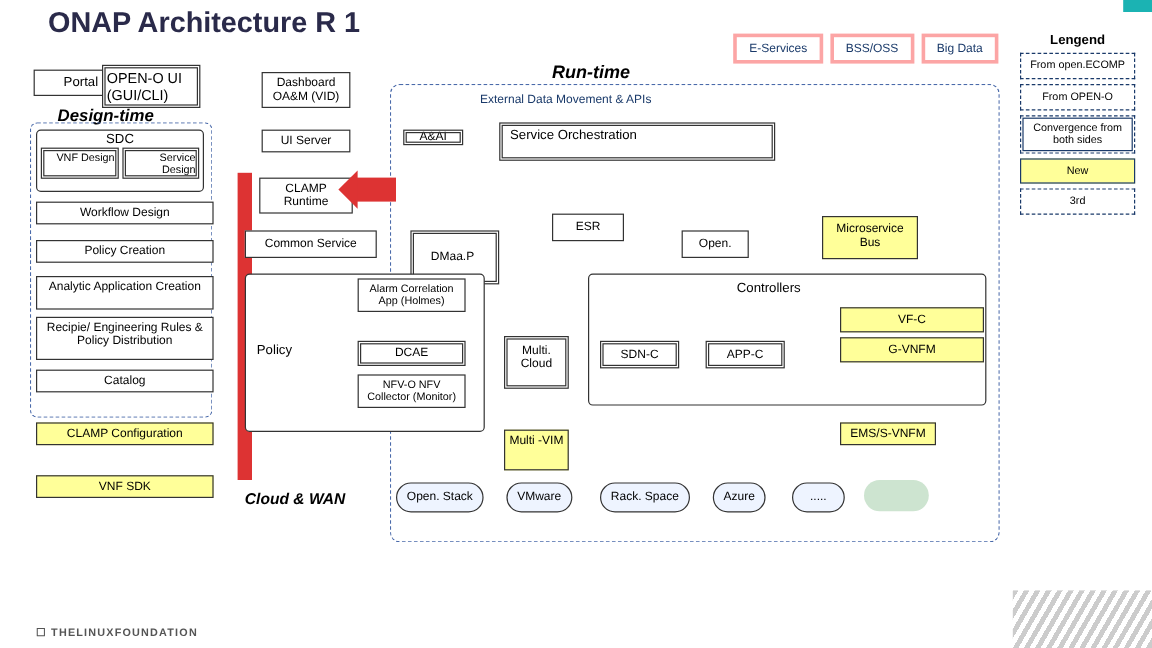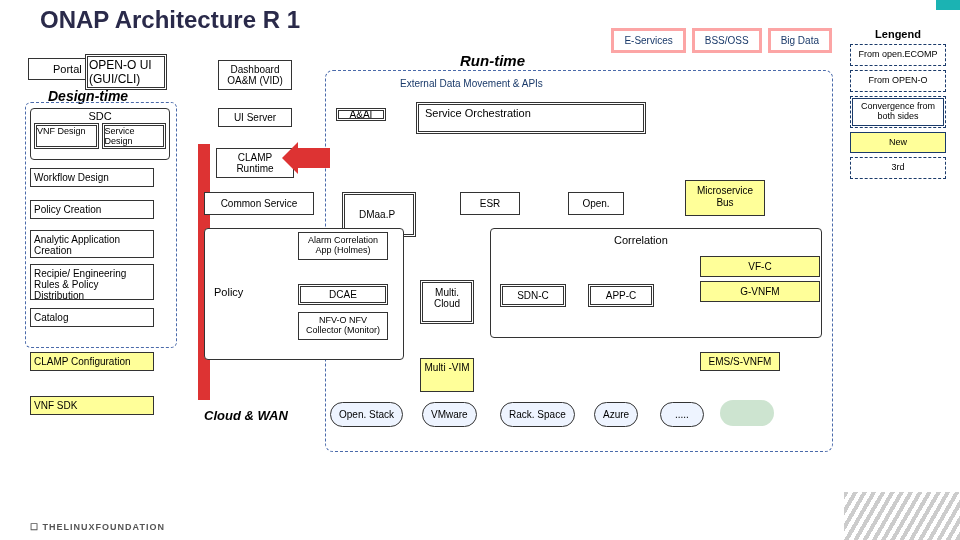--- a/index.html
+++ b/index.html
@@ -20,41 +20,41 @@
 .portal{position:absolute;top:58px;left:28px;font-size:11px;padding:4px 24px;border:1.5px solid #333;background:#fff}
 .openoui{position:absolute;top:54px;left:85px;width:82px;font-size:12px;padding:3px;border:1.5px solid #333;outline:1px solid #333;outline-offset:-3px;background:#fff}
 .dtime{position:absolute;top:88px;left:48px;font-size:14px;font-weight:bold;font-style:italic}
 .dtbox{position:absolute;top:102px;left:25px;width:152px;height:246px;border:1px dashed #4a6aaa;border-radius:6px}
 .dash{position:absolute;top:60px;left:218px;width:74px;font-size:10px;text-align:center;padding:3px;border:1.5px solid #333;background:#fff;line-height:1.1}
 .uisrv{position:absolute;top:108px;left:218px;width:74px;font-size:10px;text-align:center;padding:3px;border:1.5px solid #333;background:#fff}
 
 .sdc-wrap{position:absolute;top:108px;left:30px;width:140px;height:52px;border:1px solid #333;border-radius:4px}
 .sdc-lbl{text-align:center;font-size:11px;padding:1px}
 .sdc-inner{display:flex;gap:3px;padding:0 3px}
-.sdc-inner .c{flex:1;border:1.5px solid #333;font-size:9px;text-align:left;padding:2px;outline:1px solid #333;outline-offset:-3px}
+.sdc-inner .c{flex:1;border:1.5px solid #333;font-size:9px;text-align:right;padding:2px;outline:1px solid #333;outline-offset:-3px}
 
-.dt-item{position:absolute;left:30px;width:124px;font-size:10px;text-align:left;border:1.5px solid #333;background:#fff;padding:3px;line-height:1.1}
+.dt-item{position:absolute;left:30px;width:148px;font-size:10px;text-align:center;border:1.5px solid #333;background:#fff;padding:3px;line-height:1.1}
 .wfd{top:168px}
 .pc{top:200px}
 .aac{top:230px;height:28px}
 .rep{top:264px;height:36px}
 .cat{top:308px}
 .clampc{top:352px;background:#ffff99}
 .vnfsdk{top:396px;background:#ffff99}
 
 .aai{position:absolute;top:108px;left:336px;width:50px;font-size:10px;text-align:center;padding:0;border:1.5px solid #333;outline:1px solid #333;outline-offset:-3px;background:#fff}
 .so{position:absolute;top:102px;left:416px;width:230px;height:32px;font-size:11px;padding:4px 8px;border:1.5px solid #333;outline:1px solid #333;outline-offset:-3px;background:#fff}
 .clampr{position:absolute;top:148px;left:216px;width:78px;font-size:10px;text-align:center;padding:3px;border:1.5px solid #333;background:#fff}
 .arrow{position:absolute;top:148px;left:296px;width:34px;height:20px;background:#d33}
 .arrow:before{content:"";position:absolute;left:-14px;top:-6px;border:16px solid transparent;border-right:16px solid #d33;border-left:none}
 .redbar{position:absolute;top:144px;left:198px;width:12px;height:256px;background:#d33}
 
 .cs{position:absolute;top:192px;left:204px;width:110px;font-size:10px;text-align:center;padding:5px;border:1.5px solid #333;background:#fff}
 .dmaap{position:absolute;top:192px;left:342px;width:74px;font-size:10px;text-align:left;padding:16px;border:1.5px solid #333;outline:1px solid #333;outline-offset:-3px;background:#fff}
-.esr{position:absolute;top:192px;left:460px;width:60px;font-size:10px;text-align:center;padding:5px;border:1.5px solid #333;background:#fff}
+.esr{position:absolute;top:178px;left:460px;width:60px;font-size:10px;text-align:center;padding:5px;border:1.5px solid #333;background:#fff}
 .auth{position:absolute;top:192px;left:568px;width:56px;font-size:10px;text-align:center;padding:5px;border:1.5px solid #333;background:#fff}
 .msbus{position:absolute;top:180px;left:685px;width:80px;height:36px;font-size:10px;text-align:center;padding:4px;border:1.5px solid #333;background:#ffff99;line-height:1.2}
 
 .policybox{position:absolute;top:228px;left:204px;width:200px;height:132px;border:1.5px solid #333;border-radius:4px;background:#fff}
 .policy-lbl{position:absolute;top:286px;left:214px;font-size:11px}
 .alarm{position:absolute;top:232px;left:298px;width:90px;font-size:9px;text-align:center;padding:3px;border:1.5px solid #333;background:#fff;line-height:1.1}
 .dcae{position:absolute;top:284px;left:298px;width:90px;font-size:10px;text-align:center;padding:4px;border:1.5px solid #333;outline:1px solid #333;outline-offset:-3px;background:#fff}
 .nfvo{position:absolute;top:312px;left:298px;width:90px;font-size:9px;text-align:center;padding:3px;border:1.5px solid #333;background:#fff;line-height:1.1}
 
 .mcloud{position:absolute;top:280px;left:420px;width:54px;height:44px;font-size:10px;text-align:center;padding:6px 3px;border:1.5px solid #333;outline:1px solid #333;outline-offset:-3px;background:#fff;line-height:1.1}
@@ -142,21 +142,21 @@
 <div class="msbus">Microservice Bus</div>
 
 <div class="policybox"></div>
 <div class="policy-lbl">Policy</div>
 <div class="alarm">Alarm Correlation App (Holmes)</div>
 <div class="dcae">DCAE</div>
 <div class="nfvo">NFV-O NFV Collector (Monitor)</div>
 
 <div class="mcloud">Multi. Cloud</div>
 <div class="ctrlbox"></div>
-<div class="ctrl-lbl">Correlation</div>
+<div class="ctrl-lbl">Controllers</div>
 <div class="sdnc">SDN-C</div>
 <div class="appc">APP-C</div>
 <div class="vert">
   <div class="v">VF-C</div>
   <div class="v">G-VNFM</div>
 </div>
 
 <div class="mvim">Multi -VIM</div>
 <div class="ems">EMS/S-VNFM</div>
 

